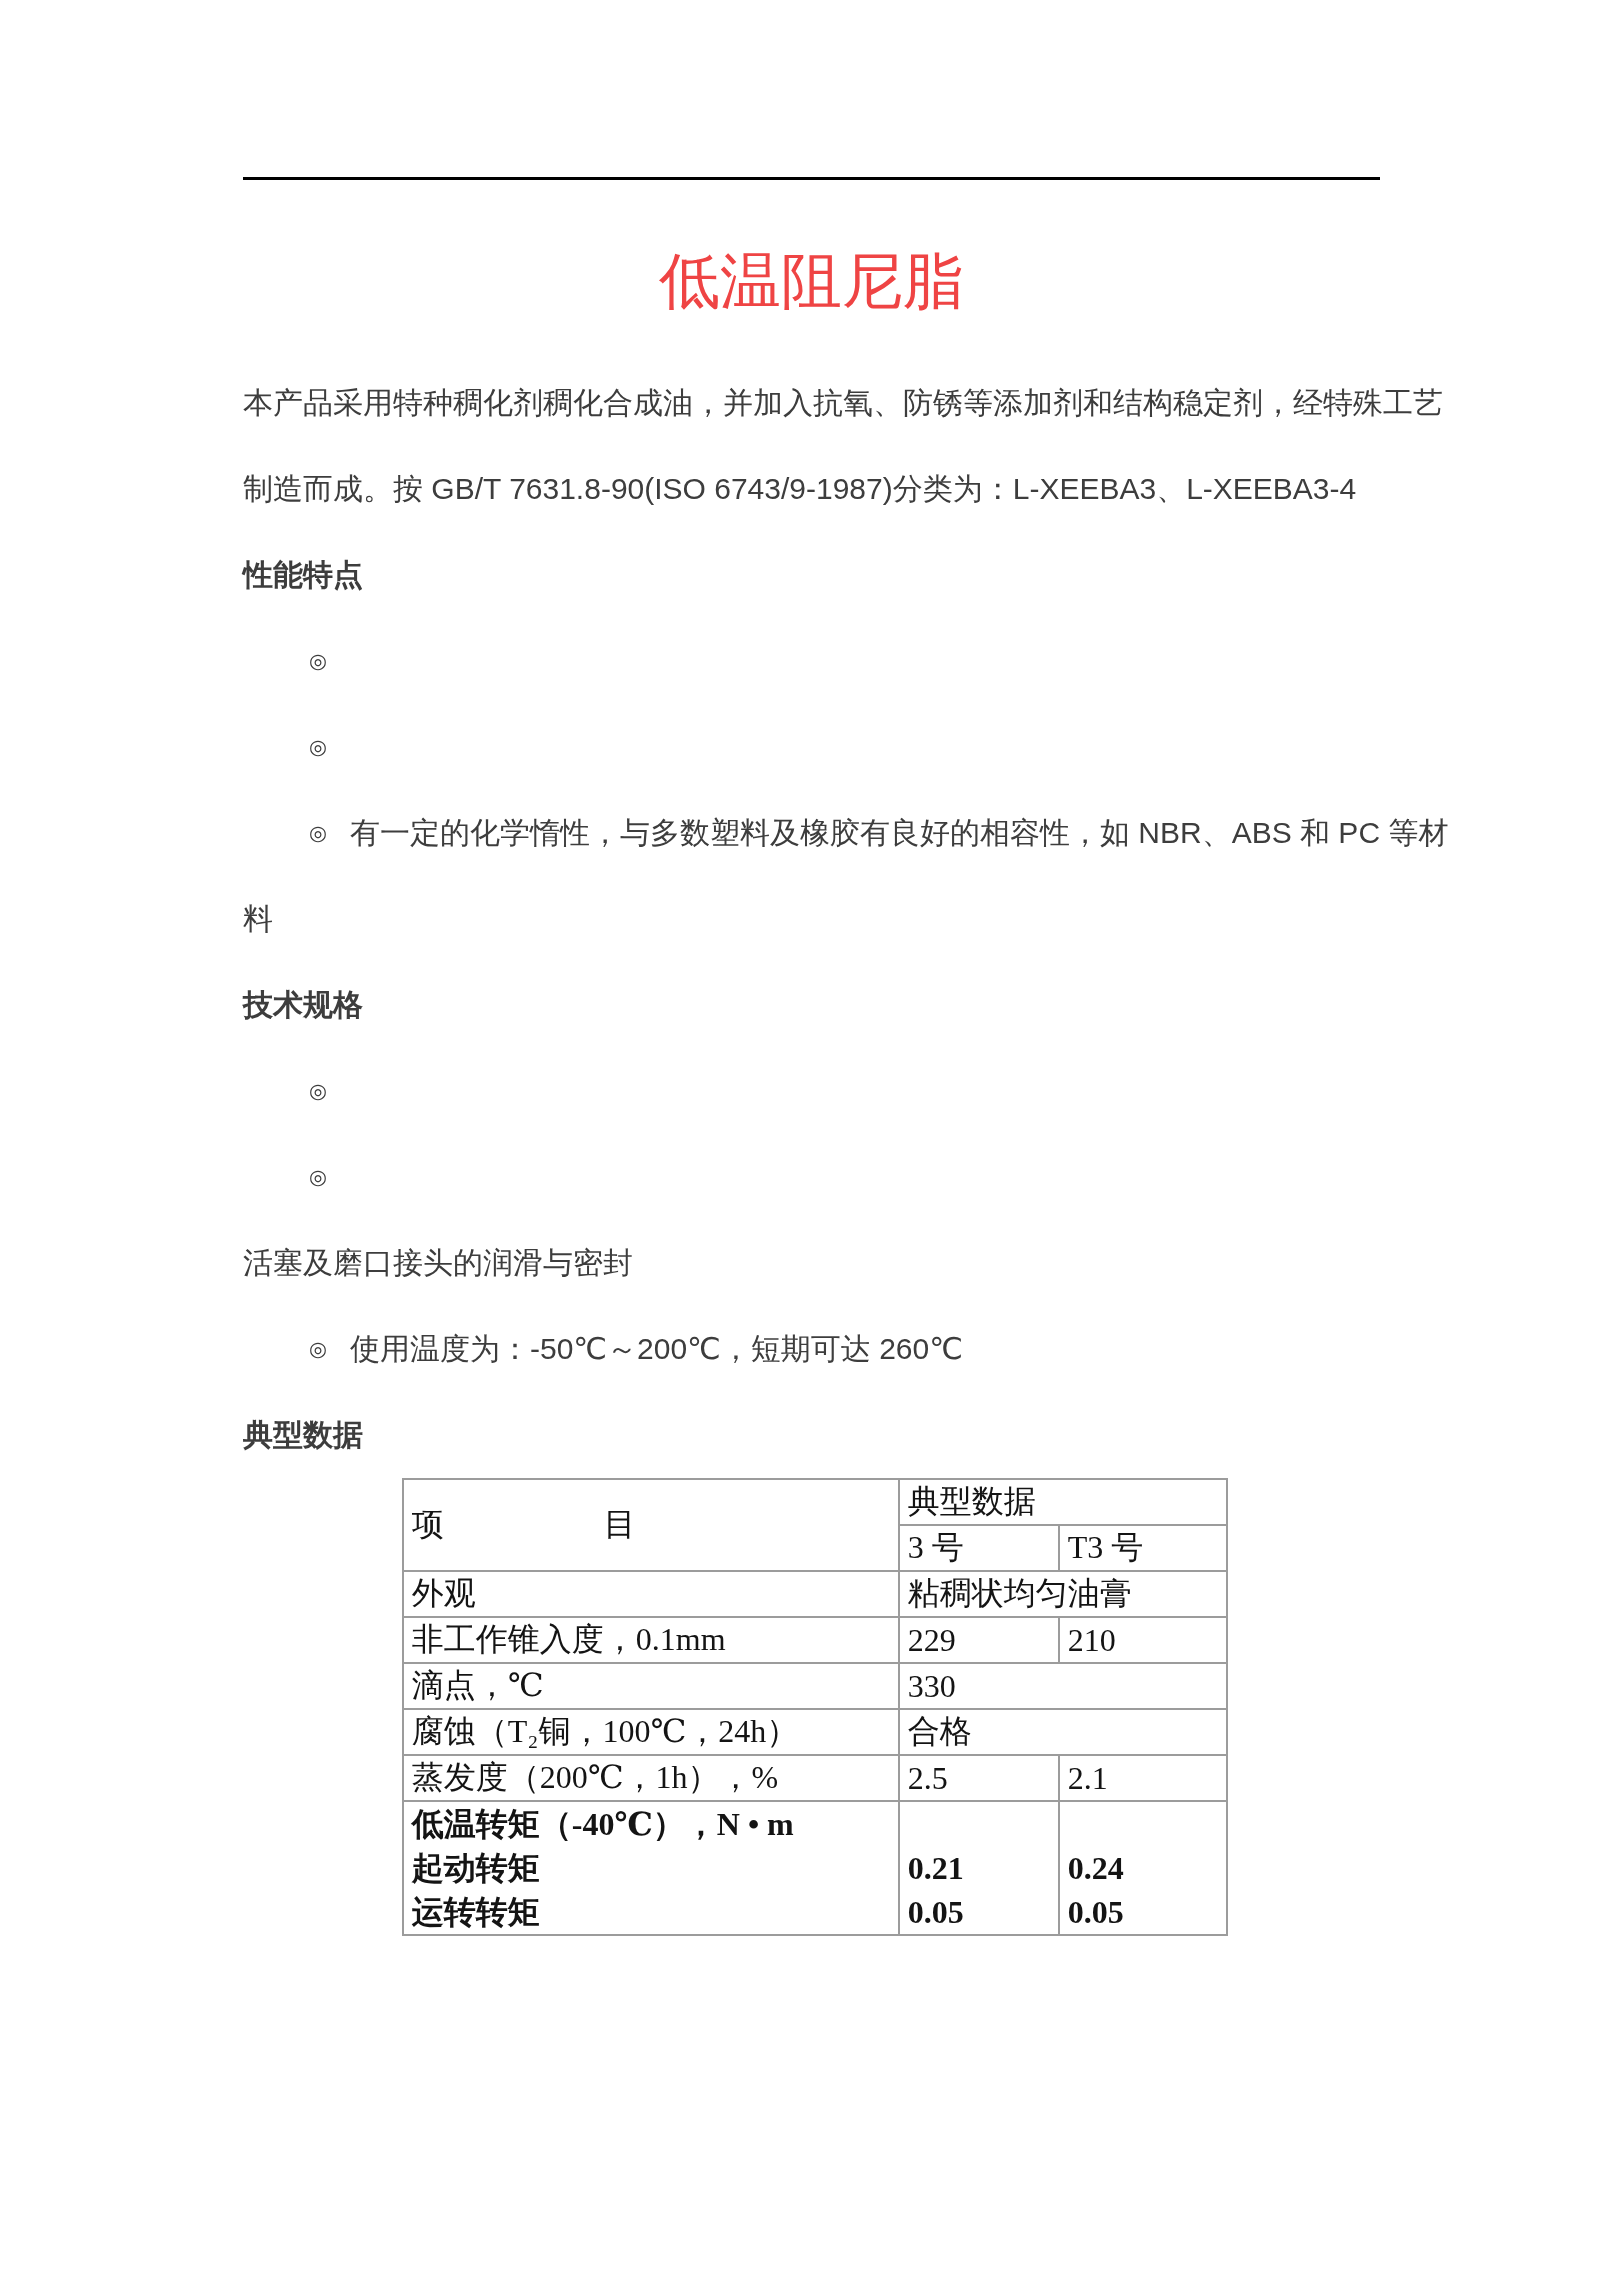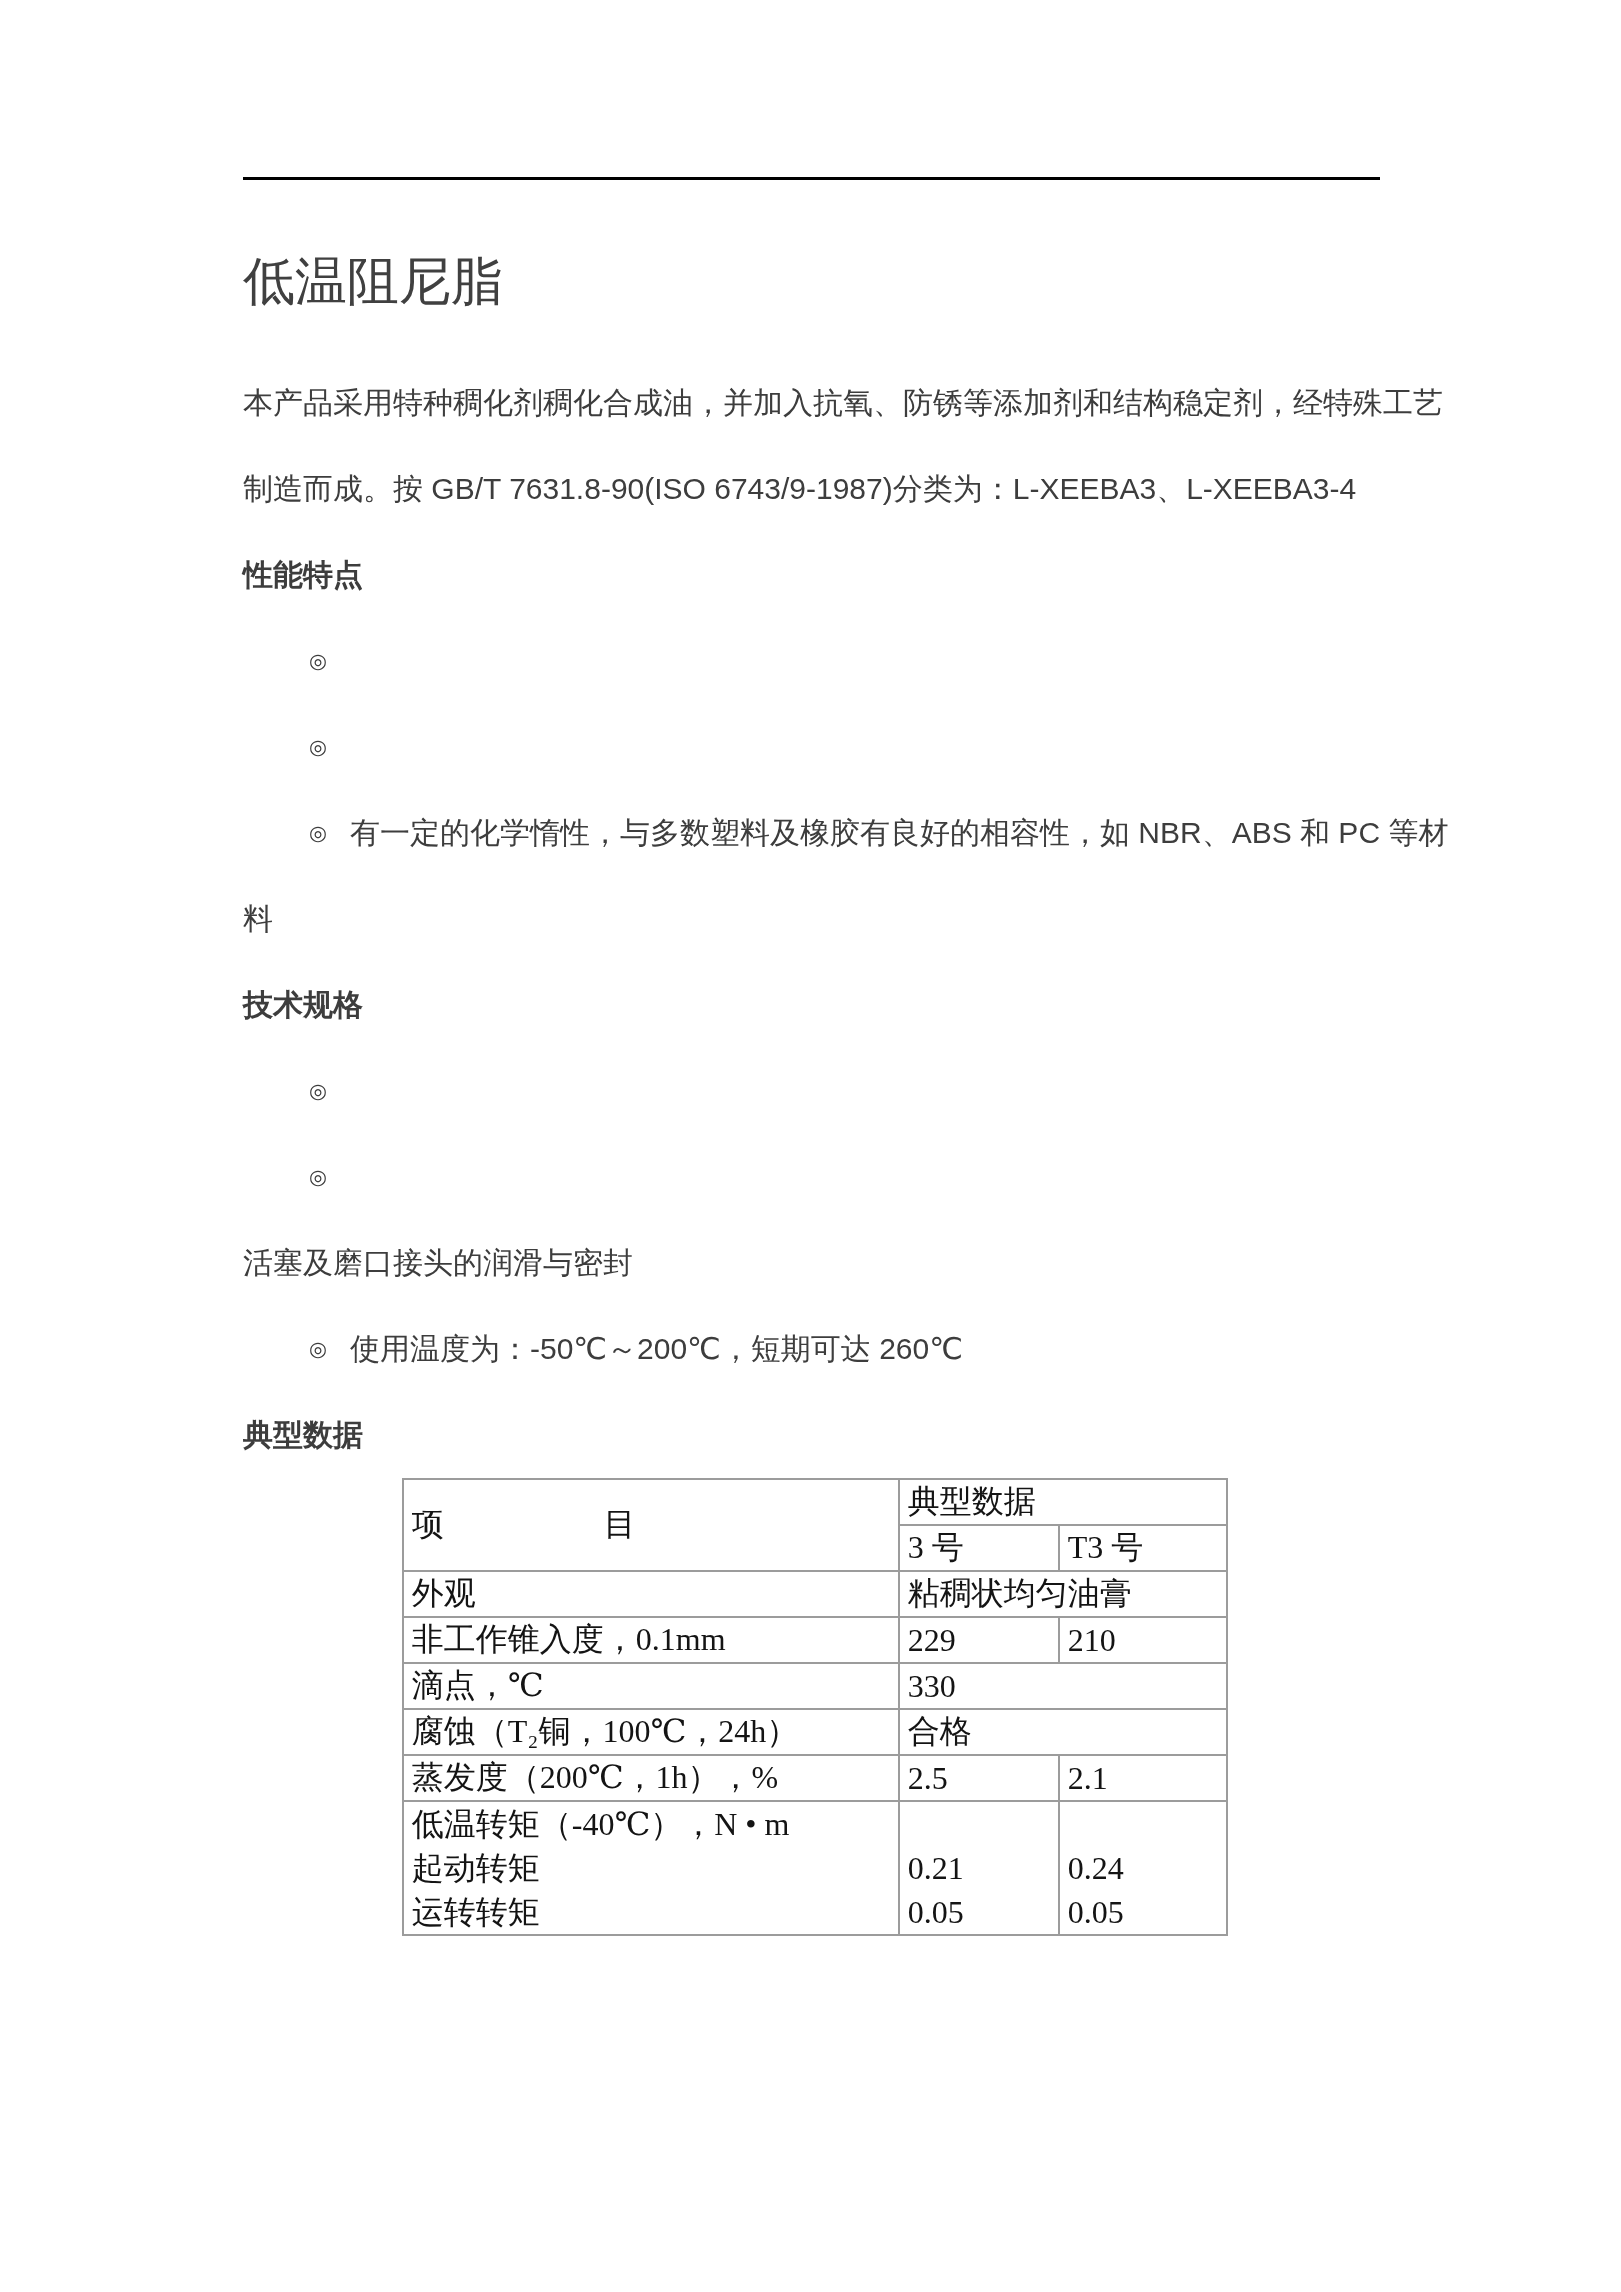--- a/index.html
+++ b/index.html
@@ -17,24 +17,24 @@
   }
   .top-rule {
     margin-top:177px;
     height:2.9px;
     background:#000000;
   }
   .doc-title {
     margin-top:47px;
     height:108px;
     line-height:108px;
-    text-align:left;
-    font-size:52px;
+    text-align:center;
+    font-size:61px;
     font-weight:400;
-    color:#404040;
+    color:#ef4444;
     white-space:nowrap;
   }
   .lines { margin-top:25.5px; }
   .line {
     height:86px;
     display:flex;
     align-items:center;
     font-size:30px;
     white-space:nowrap;
     color:#3d3d3d;
@@ -63,21 +63,21 @@
     vertical-align:middle;
     overflow:hidden;
     white-space:nowrap;
   }
   col.c1 { width:496px; }
   col.c2 { width:160px; }
   col.c3 { width:168px; }
   tr.hrow  td { height:43px; }
   tr.drow  td { height:44px; }
   tr.lastrow td { height:132px; vertical-align:top; }
-  .tl { height:44px; line-height:44px; }
+  .tl { height:44px; line-height:44px;font-weight:bold; }
 </style>
 </head>
 <body>
 
 <div class="page">
   <div class="content">
 
     <div class="top-rule"></div>
 
     <div class="doc-title">低温阻尼脂</div>

